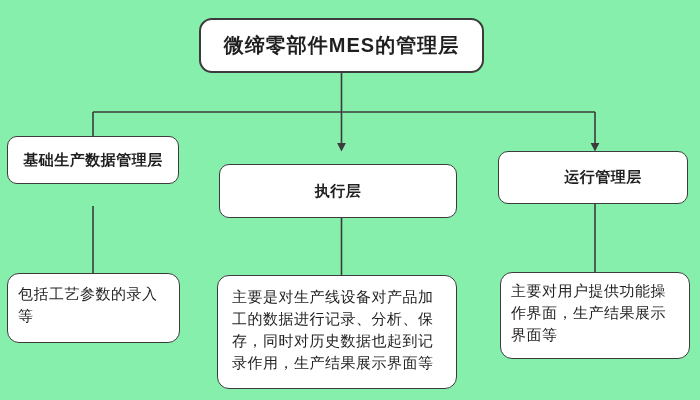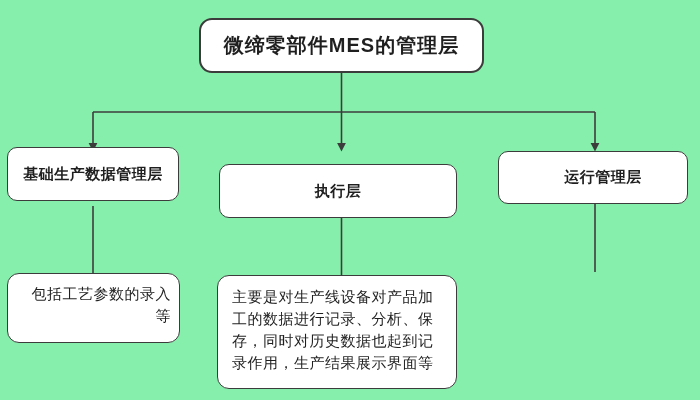--- a/index.html
+++ b/index.html
@@ -35,32 +35,32 @@
     border-radius: 13px;
     display: flex; align-items: center; justify-content: center;
     font-size: 20px; font-weight: bold; letter-spacing: 1px;
   }
   .node.branch {
     border-radius: 10px;
     display: flex; align-items: center; justify-content: center;
     font-size: 15px; font-weight: bold; letter-spacing: 0.5px;
     text-align: center;
   }
-  .node.branch-1 { left: 7px;   top: 147px; width: 172px; height: 54px; }
+  .node.branch-1 { left: 7px;   top: 136px; width: 172px; height: 48px; }
   .node.branch-2 { left: 219px; top: 164px; width: 238px; height: 54px; }
   .node.branch-3 { left: 498px; top: 151px; width: 190px; height: 53px; padding-left: 20px; }
   .node.leaf {
     border-radius: 12px;
     font-size: 15px; font-weight: normal;
     line-height: 22px; letter-spacing: 0.5px;
     text-align: left;
     word-break: break-all;
     overflow-wrap: anywhere;
   }
-  .node.leaf-1 { left: 7px;   top: 273px; width: 173px; height: 70px;  padding: 9px 8px 0 10px; text-align: right; }
+  .node.leaf-1 { left: 7px;   top: 273px; width: 173px; height: 70px;  padding: 9px 8px 0 10px; }
   .node.leaf-2 { left: 217px; top: 275px; width: 240px; height: 114px; padding: 10px 12px 0 14px; }
   .node.leaf-3 { left: 500px; top: 272px; width: 190px; height: 87px;  padding: 7px 8px 0 10px; }
 </style>
 </head>
 <body>
 
 <div class="canvas">
 
   <svg class="connectors" viewBox="0 0 700 400" xmlns="http://www.w3.org/2000/svg">
     <g stroke="#3c3c3c" stroke-width="1.6" fill="none">
@@ -84,14 +84,15 @@
   <div class="node branch branch-1">基础生产数据管理层</div>
 
   <div class="node branch branch-2">执行层</div>
 
   <div class="node branch branch-3">运行管理层</div>
 
   <div class="node leaf leaf-1">包括工艺参数的录入等</div>
 
   <div class="node leaf leaf-2">主要是对生产线设备对产品加工的数据进行记录、分析、保存，同时对历史数据也起到记录作用，生产结果展示界面等</div>
 
+  <div class="node leaf leaf-3">主要对用户提供功能操作界面，生产结果展示界面等</div>
 
 </div>
 
 </body></html>

